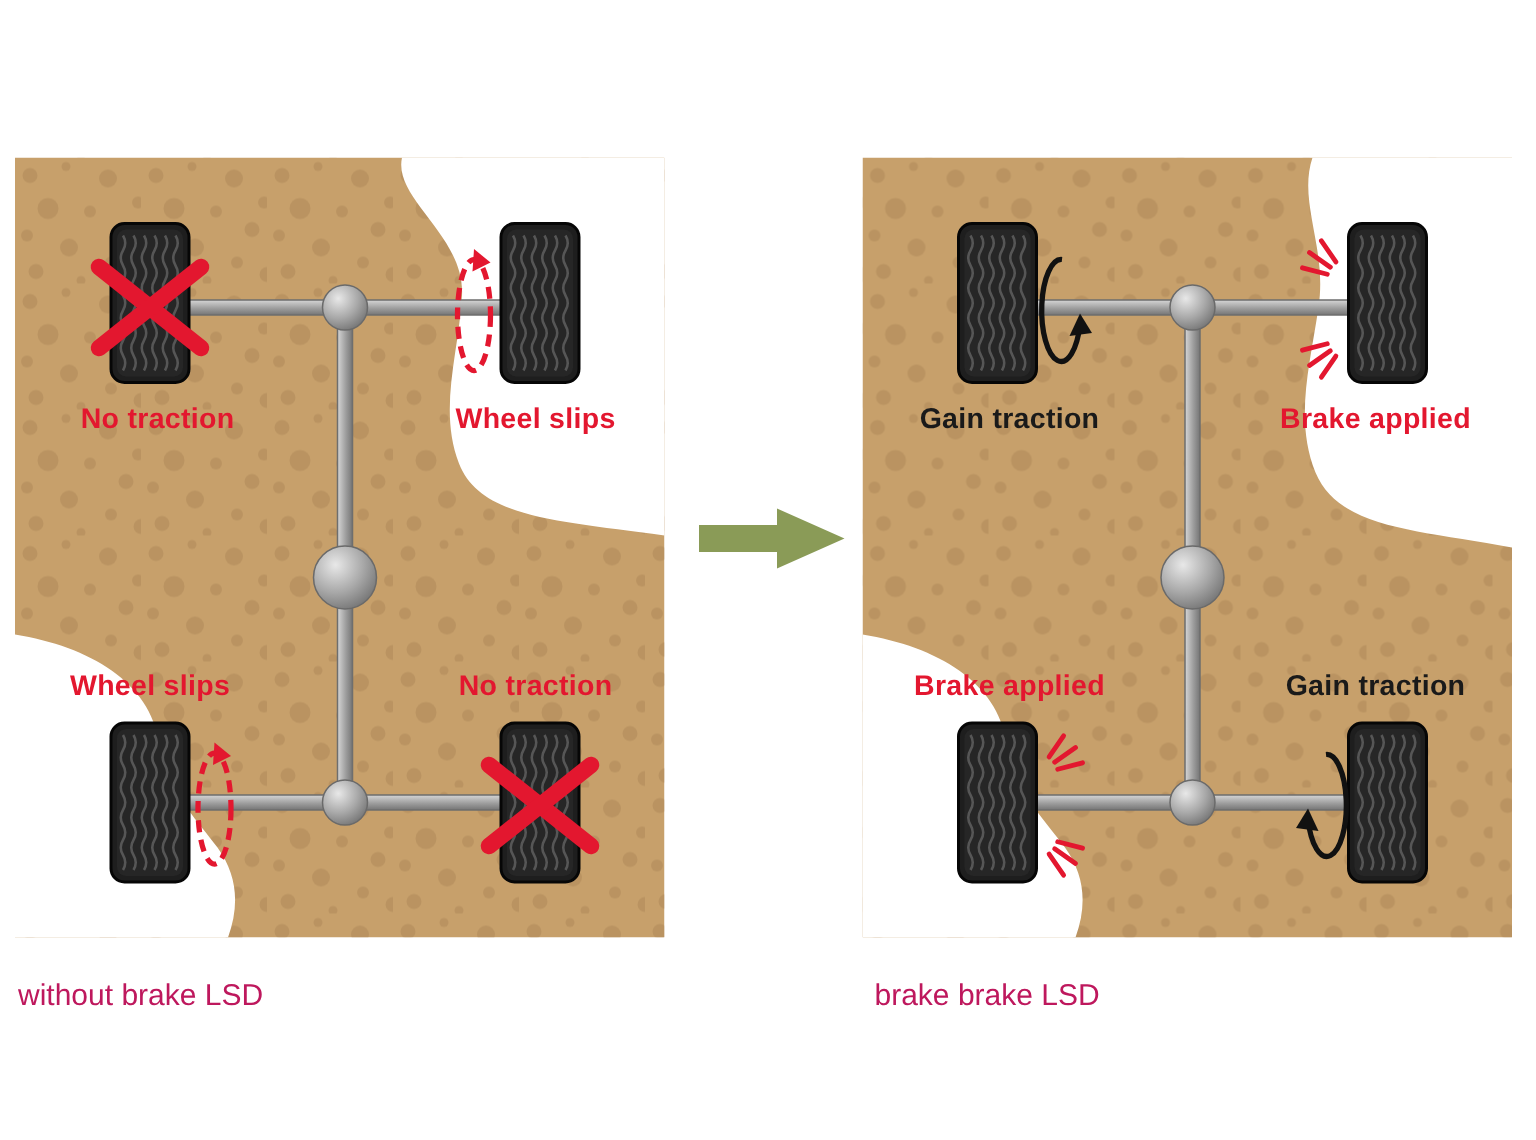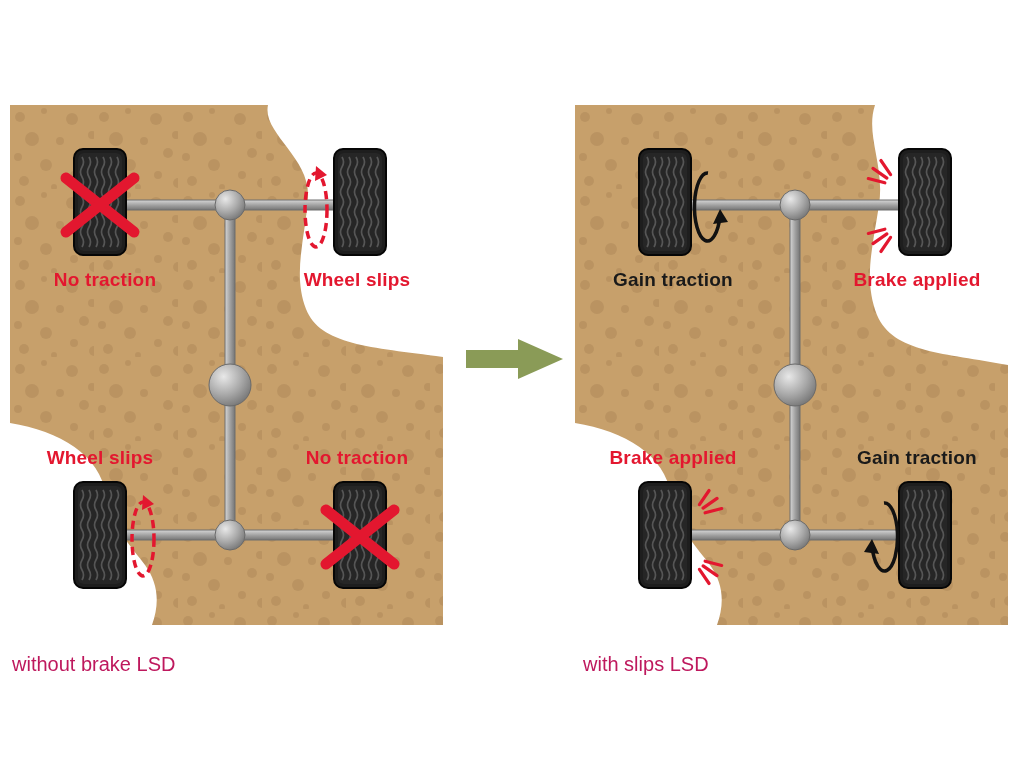--- a/index.html
+++ b/index.html
@@ -197,15 +197,15 @@
       </g>
     </svg>
 
     <div class="wheel-label" style="left: 98px; top: 164px; color: rgb(26, 26, 26);">Gain traction</div>
     <div class="wheel-label" style="left: 342px; top: 164px; color: rgb(227, 23, 47);">Brake applied</div>
     <div class="wheel-label" style="left: 98px; top: 342px; color: rgb(227, 23, 47);">Brake applied</div>
     <div class="wheel-label" style="left: 342px; top: 342px; color: rgb(26, 26, 26);">Gain traction</div>
   </section>
 
   <div class="caption caption-left">without brake LSD</div>
-  <div class="caption caption-right">with slips LSD</div>
+  <div class="caption caption-right">brake brake LSD</div>
 
 </div>
 
 </body></html>

